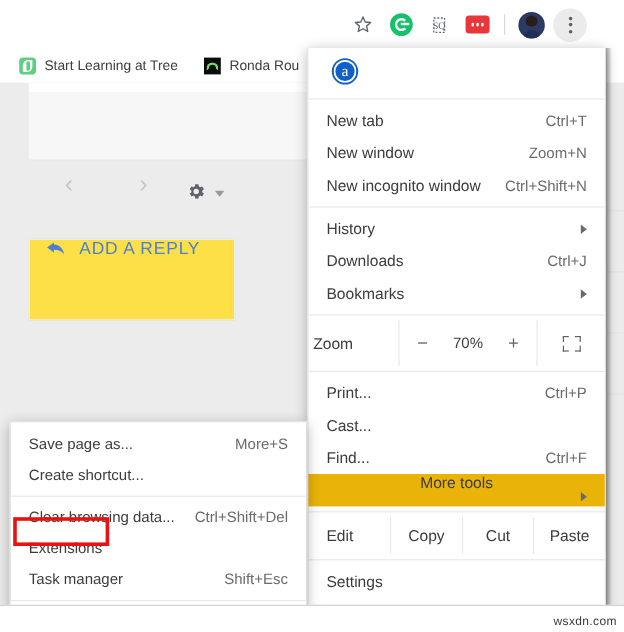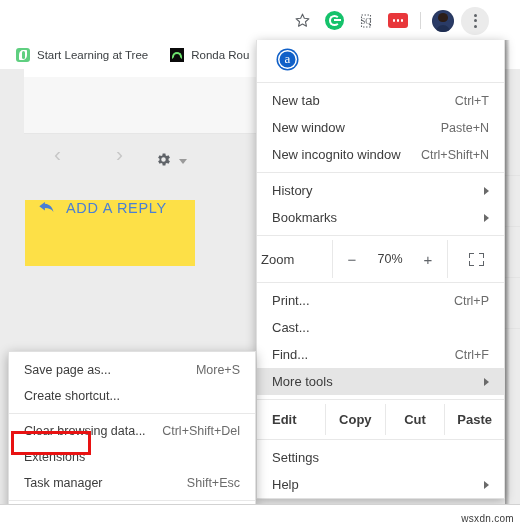--- a/index.html
+++ b/index.html
@@ -62,40 +62,40 @@
 
   
   #menu{position:absolute;left:256px;top:40px;width:249px;background:#ffffff;
     border:1px solid #e0e0e0;border-top:none;box-sizing:border-box;
     box-shadow:0 2px 10px rgba(0,0,0,.28);z-index:50;}
   #menu-shadow-r{position:absolute;left:505px;top:40px;width:5px;height:487px;
     background:linear-gradient(90deg,rgba(0,0,0,.35),rgba(0,0,0,0));z-index:49;}
   .mi{height:27px;display:flex;align-items:center;padding:0 15px;box-sizing:border-box;position:relative;font-size:13px;color:#3c3c3c;}
   .mi .lbl{white-space:nowrap;}
   .mi .acc{margin-left:auto;color:#6b6b6b;font-size:12.5px;white-space:nowrap;}
-  .mi.hov{background:#e5e5e5;}
+  .mi.hov{background:#eab308;flex-direction:column;}
   .arrow{margin-left:auto;width:0;height:0;border-top:4px solid transparent;border-bottom:4px solid transparent;border-left:5px solid #6a6a6a;}
   .msep{height:1px;background:#e8e8e8;margin:4px 0;}
   #ext-head{height:38px;display:flex;align-items:center;padding-left:21px;}
   .a-ic{width:19px;height:19px;border-radius:50%;background:#1060c8;color:#fff;font-size:13px;
     display:flex;align-items:center;justify-content:center;font-family:"Liberation Serif",serif;
     box-shadow:inset 0 0 0 1.5px #ffffff, 0 0 0 1.5px #1060c8;}
   .zoomrow{height:38px;display:flex;align-items:center;font-size:13px;color:#3c3c3c;}
   .zl{width:75px;padding-left:4px;box-sizing:border-box;}
   .zcell{flex:1;display:flex;align-items:center;justify-content:center;gap:14px;border-left:1px solid #e8e8e8;border-right:1px solid #e8e8e8;height:100%;box-sizing:border-box;}
   .zbtn{font-size:15px;color:#5f6368;width:14px;text-align:center;}
   .zval{font-size:12.5px;color:#3c3c3c;min-width:34px;text-align:center;}
   .zfs{width:56px;display:flex;align-items:center;justify-content:center;height:100%;}
   .fs-ic{width:15px;height:13px;position:relative;}
   .fs-ic b{position:absolute;width:5px;height:5px;border:1.6px solid #5f6368;display:block;box-sizing:border-box;}
   .fs-ic b:nth-child(1){left:0;top:0;border-right:none;border-bottom:none;}
   .fs-ic b:nth-child(2){right:0;top:0;border-left:none;border-bottom:none;}
   .fs-ic b:nth-child(3){left:0;bottom:0;border-right:none;border-top:none;}
   .fs-ic b:nth-child(4){right:0;bottom:0;border-left:none;border-top:none;}
-  .editrow{height:31px;display:flex;align-items:center;font-size:13px;color:#3c3c3c;font-weight:bold;}
+  .editrow{height:31px;display:flex;align-items:center;font-size:13px;color:#3c3c3c;}
   .editrow .ecell{flex:1;text-align:center;border-left:1px solid #e8e8e8;height:100%;display:flex;align-items:center;justify-content:center;}
   .editrow .elbl{width:68px;padding-left:15px;box-sizing:border-box;}
 
   
   #submenu{position:absolute;left:8px;top:351px;width:248px;background:#fff;
     border:1px solid #e0e0e0;box-sizing:border-box;
     box-shadow:0 3px 11px rgba(0,0,0,.3);z-index:52;padding:5px 0 5px 0;}
   #submenu .mi{height:26px;font-size:12.5px;}
   #redbox{position:absolute;left:11px;top:431px;width:80px;height:24px;border:3px solid #e81212;box-sizing:border-box;z-index:58;}
 </style>
@@ -201,32 +201,36 @@
     <span class="a-ic">a</span>
   </div>
   <div class="msep"></div>
 
   <div class="mi">
     <span class="lbl">New tab</span>
     <span class="acc">Ctrl+T</span>
   </div>
   <div class="mi">
     <span class="lbl">New window</span>
-    <span class="acc">Paste+N</span>
+    <span class="acc">Zoom+N</span>
   </div>
   <div class="mi">
     <span class="lbl">New incognito window</span>
     <span class="acc">Ctrl+Shift+N</span>
   </div>
 
   <div class="msep"></div>
 
   <div class="mi">
     <span class="lbl">History</span>
     <span class="arrow"></span>
+  </div>
+  <div class="mi">
+    <span class="lbl">Downloads</span>
+    <span class="acc">Ctrl+J</span>
   </div>
   <div class="mi">
     <span class="lbl">Bookmarks</span>
     <span class="arrow"></span>
   </div>
 
   <div class="msep"></div>
 
   <div class="zoomrow">
     <span class="zl">Zoom</span>

